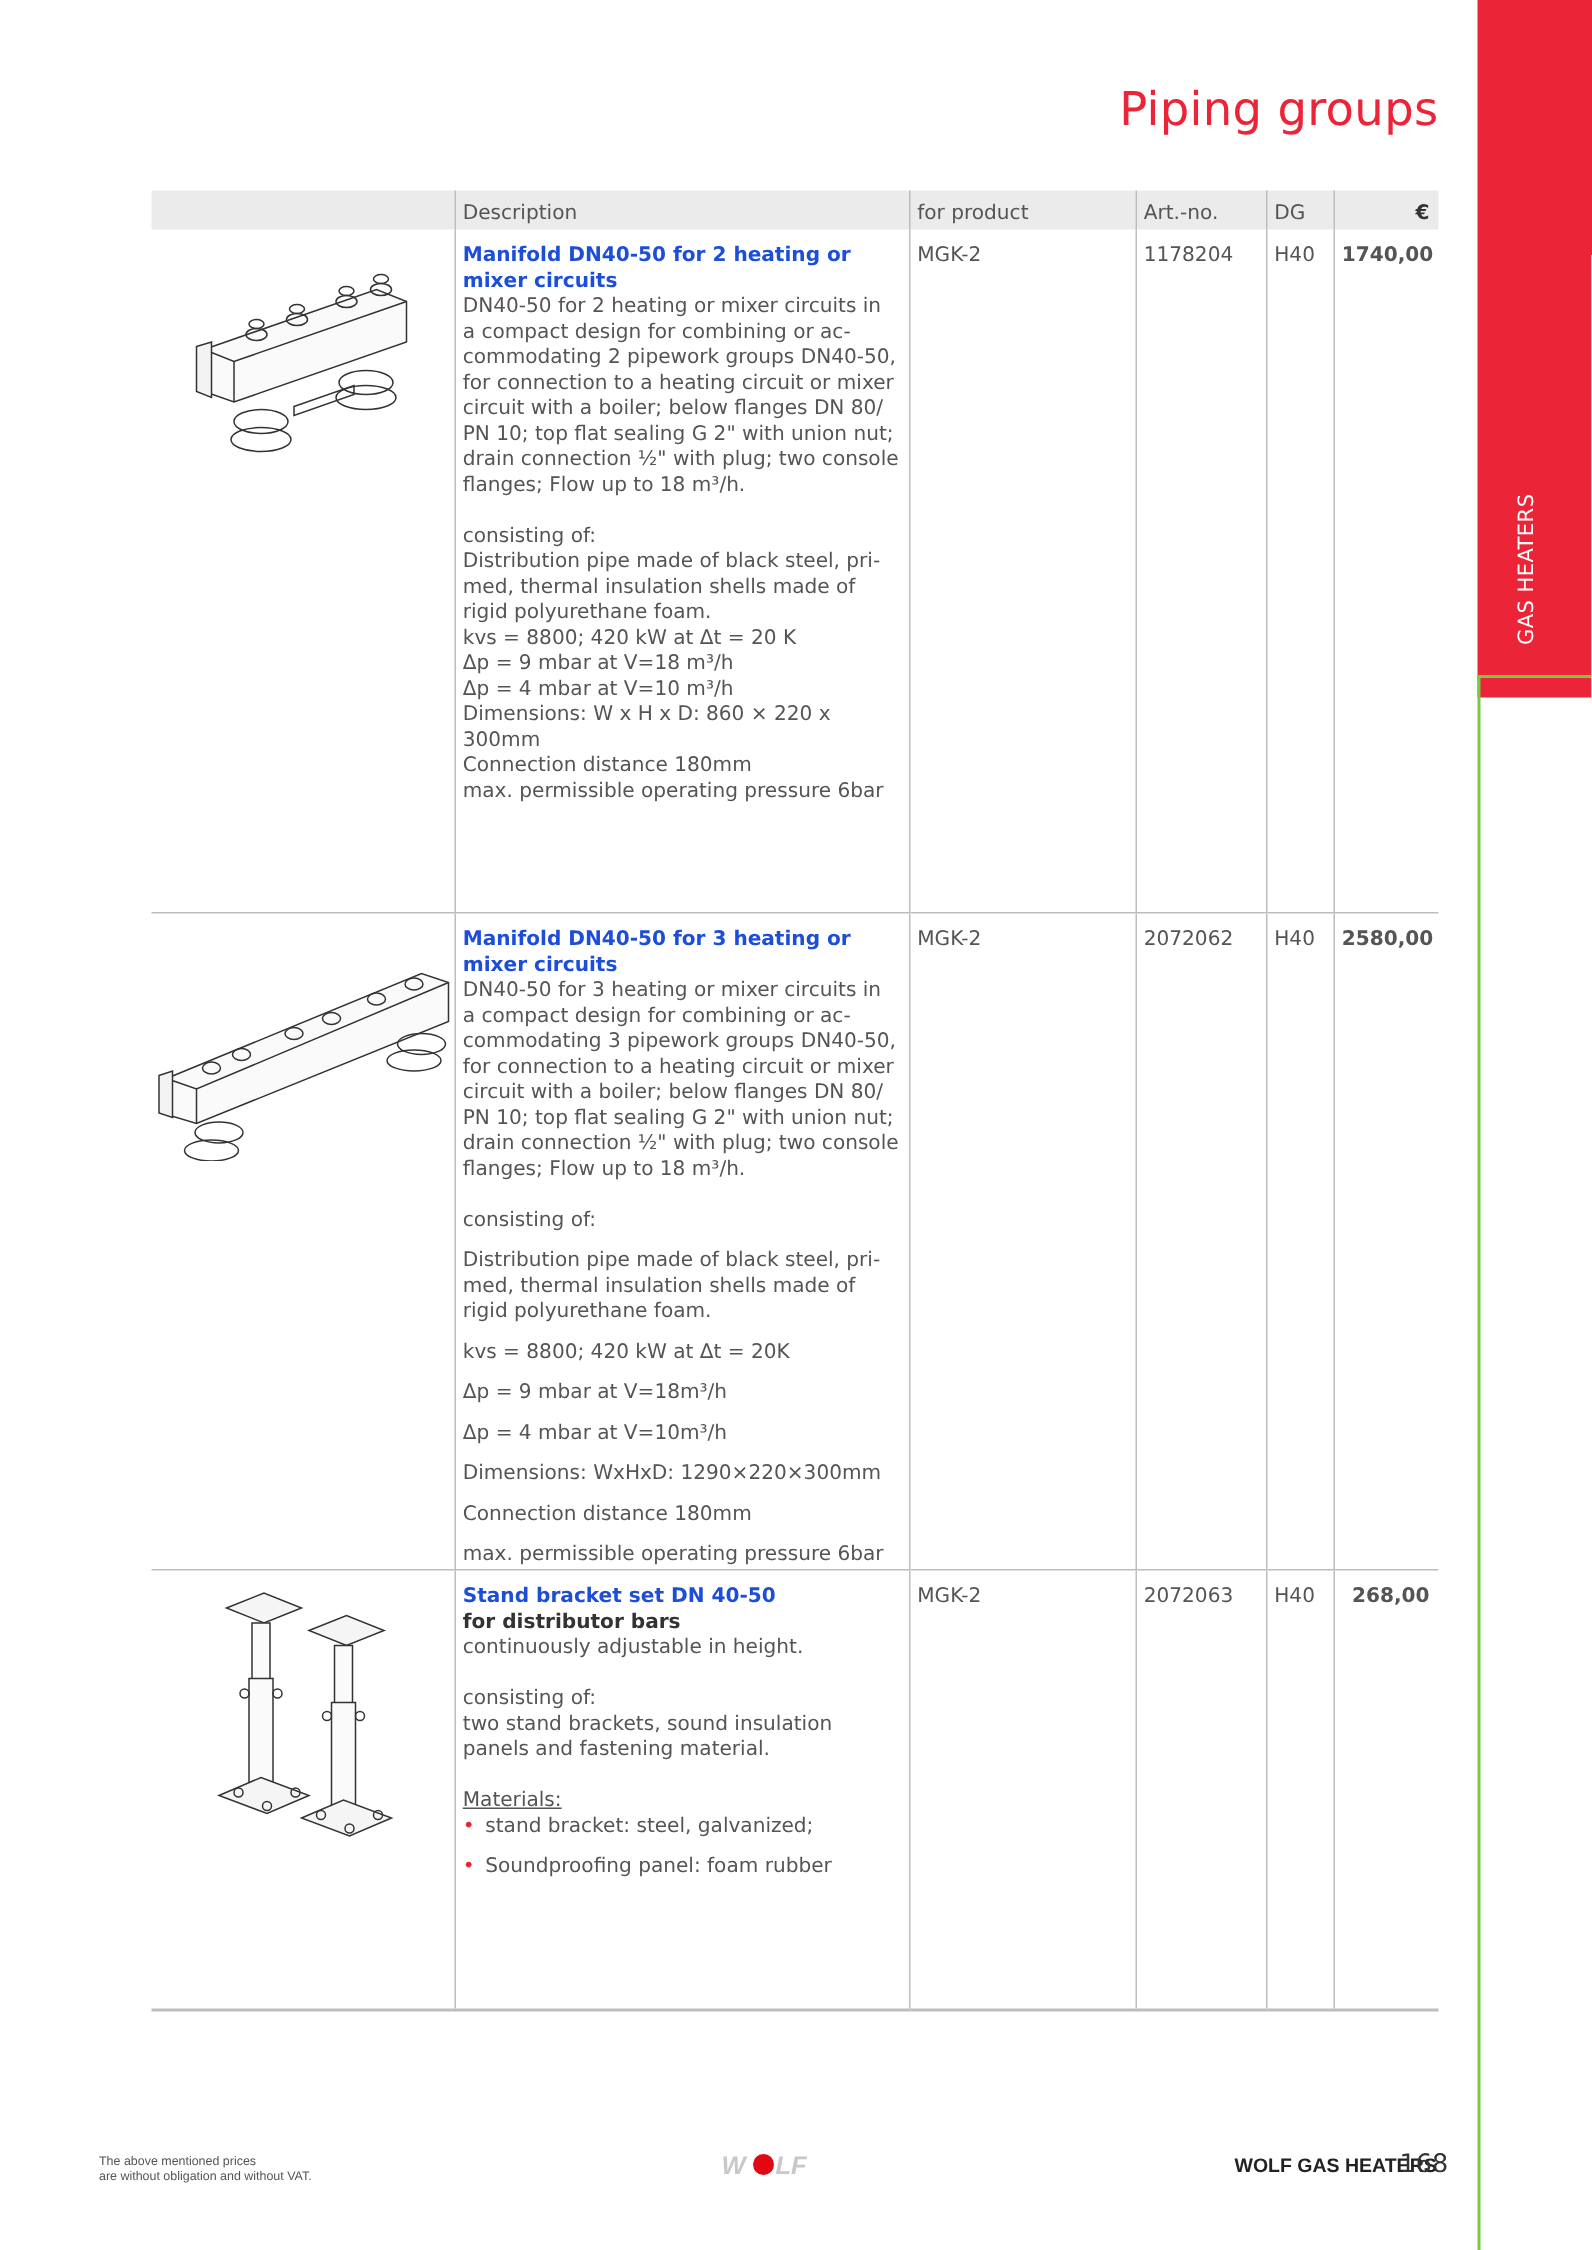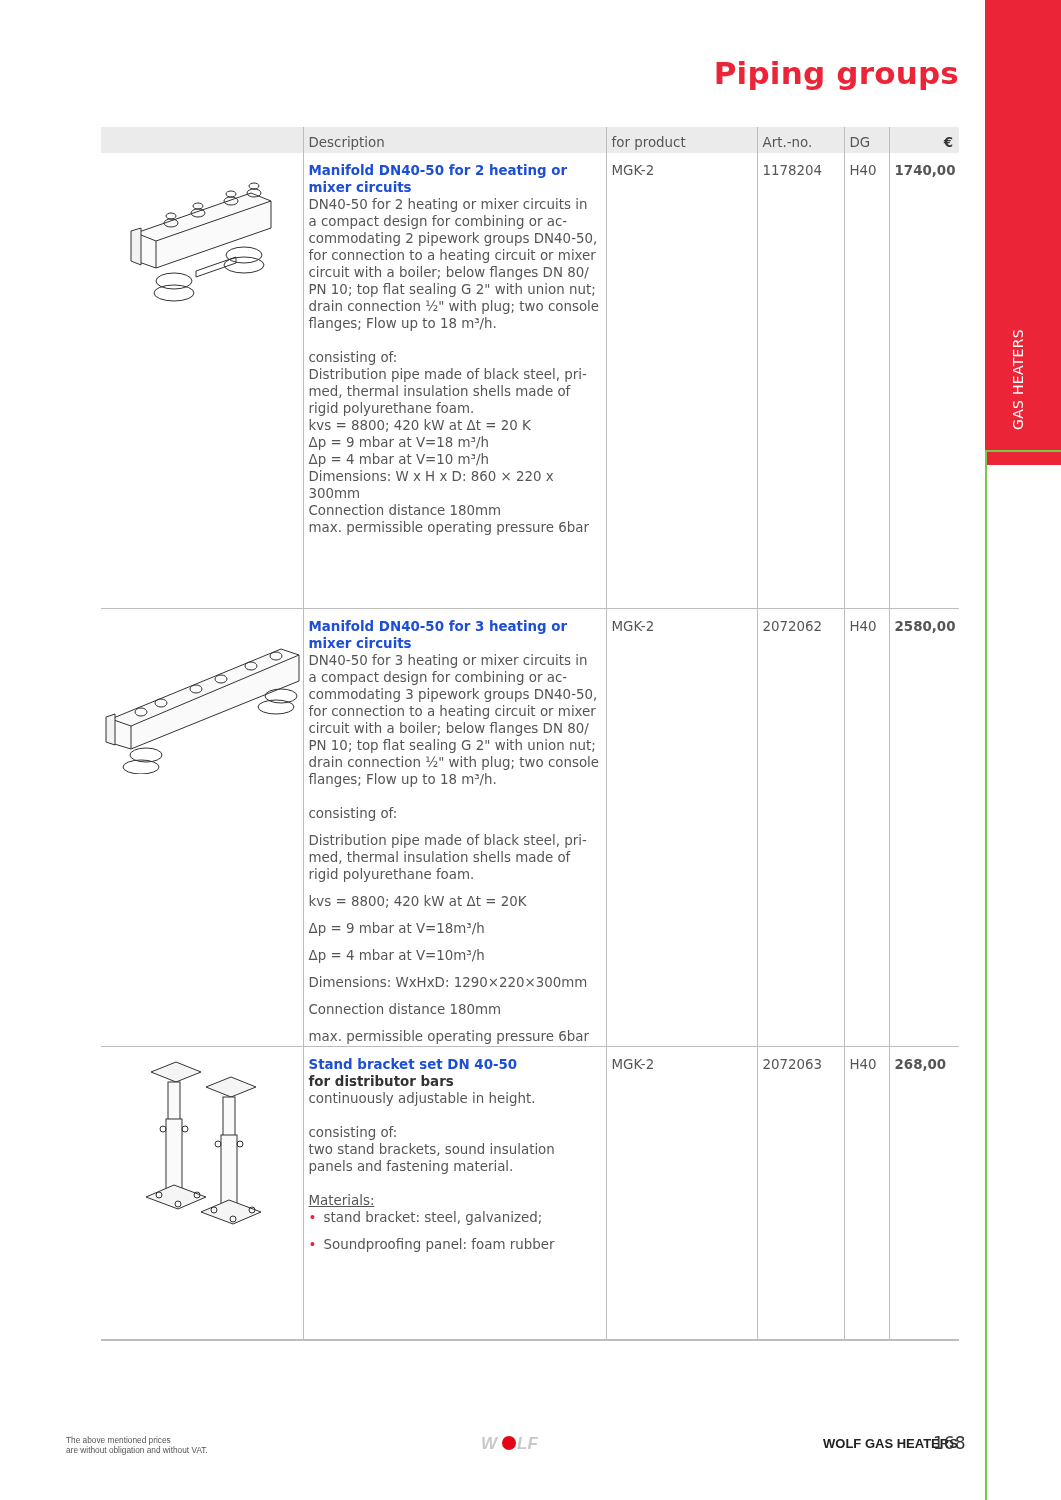--- a/index.html
+++ b/index.html
@@ -5,31 +5,31 @@
   * { box-sizing: border-box; margin: 0; padding: 0; }
   html, body { width: 1061px; height: 1500px; background: #ffffff; overflow: hidden; }
   body { position: relative; font-family: "DejaVu Sans", sans-serif; color: #555; }
 
   .red-tab { position: absolute; left: 985px; top: 0; width: 76px; height: 465px; background: #ec2438; }
   .red-tab-label { position: absolute; left: 1010px; top: 430px; transform-origin: left top; transform: rotate(-90deg);
     color: #fff; font-size: 14px; letter-spacing: 0.3px; white-space: nowrap; width: 120px; }
   .green-line-h { position: absolute; left: 985px; top: 450px; width: 76px; height: 2px; background: #7ac943; }
   .green-line-v { position: absolute; left: 985px; top: 450px; width: 2px; height: 1050px; background: #7ac943; }
 
-  .page-title { position: absolute; right: 102px; top: 55px; font-size: 31px; color: #ec2438; font-weight: bold; letter-spacing: 0.2px; margin-left: 48px; }
+  .page-title { position: absolute; right: 102px; top: 55px; font-size: 31px; color: #ec2438; font-weight: normal; letter-spacing: 0.2px; margin-left: 48px; }
 
   table.pricing { position: absolute; left: 101px; top: 127px; width: 858px; border-collapse: collapse; table-layout: fixed; font-size: 13.4px; }
   table.pricing th { background: #ebebeb; font-weight: normal; text-align: left; color: #555; height: 26px; padding: 4px 6px 0 5px; vertical-align: middle; }
   table.pricing th.euro { text-align: right; font-weight: bold; color: #333; }
   table.pricing th + th, table.pricing td + td { border-left: 1px solid #bdbdbd; }
   table.pricing td { vertical-align: top; padding: 9px 6px 0 5px; color: #555; line-height: 17px; }
   table.pricing tr.prod td { border-bottom: 1px solid #bdbdbd; }
   table.pricing tr.last td { border-bottom: 2px solid #bdbdbd; }
   td.img { padding: 0 !important; position: relative; }
-  td.price { text-align: left; font-weight: bold; color: #222; }
+  td.price { text-align: right; font-weight: bold; color: #222; }
   .title { font-weight: bold; color: #1d4ed8; }
   .sub { font-weight: bold; color: #333; }
   .p-gap { height: 17px; }
   .para { margin-bottom: 10px; }
   .mat-label { text-decoration: underline; }
   .bullet { display: flex; margin-bottom: 10px; }
   .bullet .dot { color: #ec2438; width: 15px; flex: none; }
 
   .footer-note { position: absolute; left: 66px; top: 1435px; font-family: "Liberation Sans", sans-serif; font-size: 8.3px; color: #555; line-height: 10px; }
   .logo { position: absolute; left: 481px; top: 1433px; width: 62px; height: 20px; }

